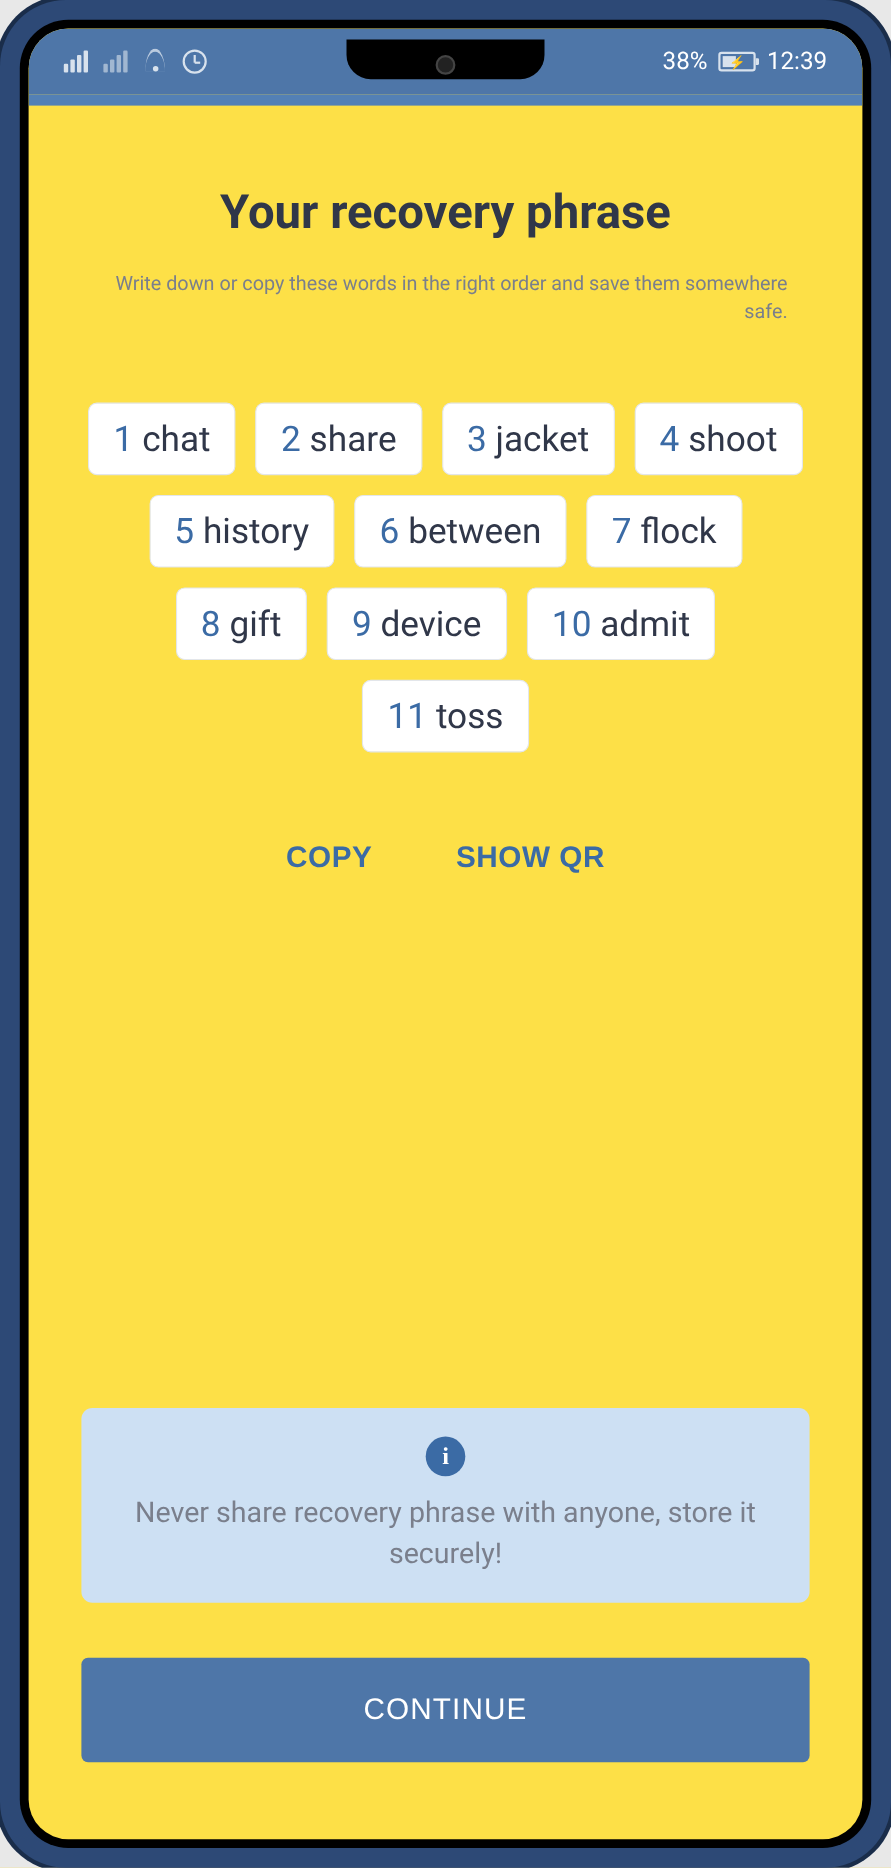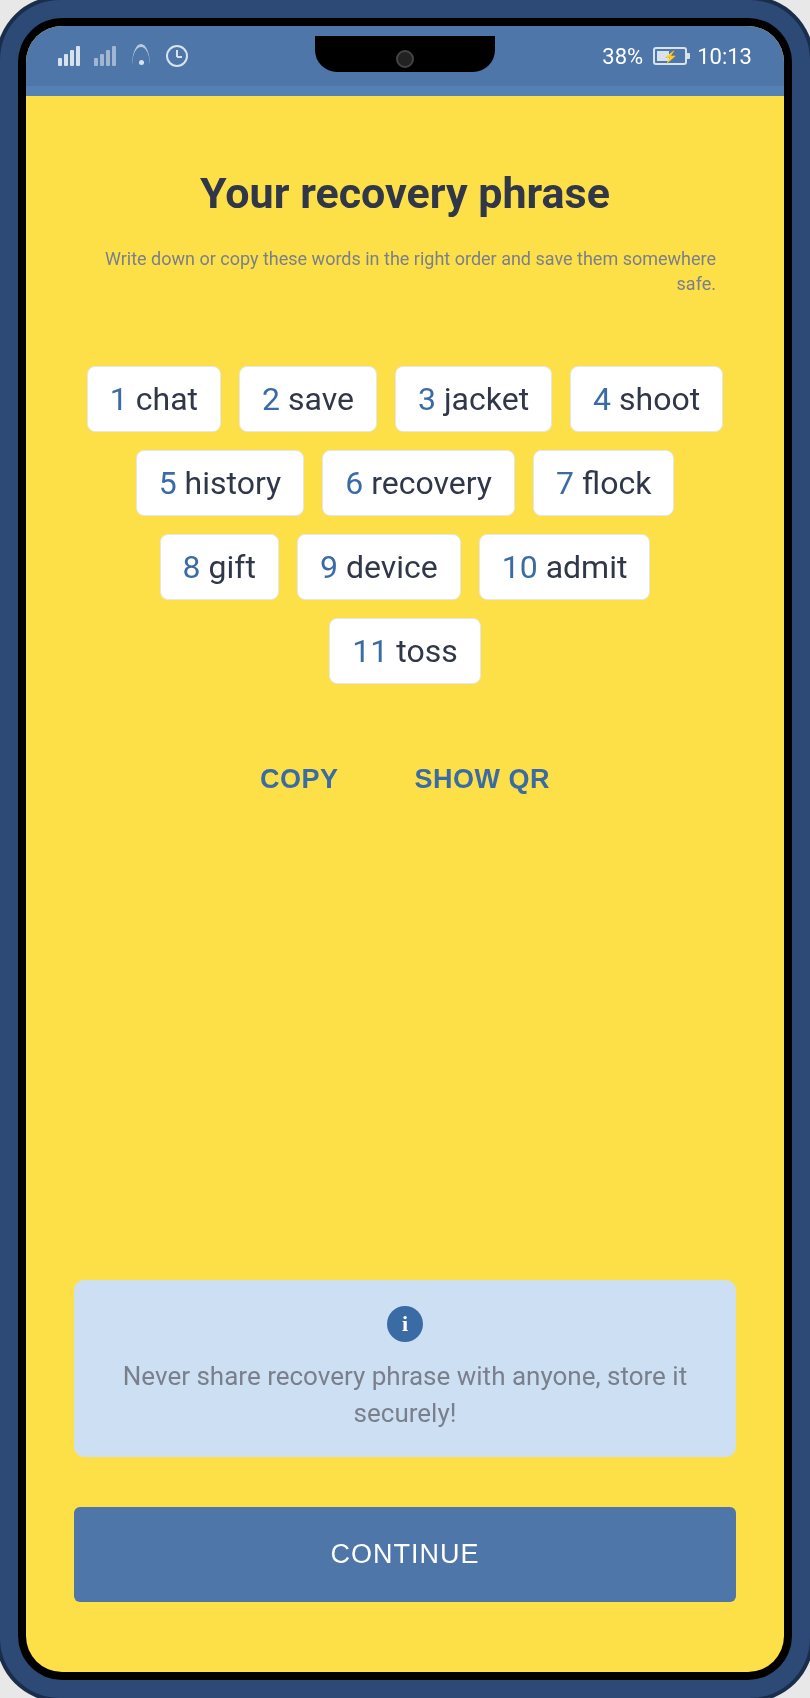--- a/index.html
+++ b/index.html
@@ -323,54 +323,54 @@
           </div>
           <div class="wifi-icon"></div>
           <div class="alarm-icon"></div>
         </div>
         <div class="status-right">
           <span>38%</span>
           <div class="battery-icon">
             <div class="battery-fill"></div>
             <div class="battery-zigzag">⚡</div>
           </div>
-          <span>10:13</span>
+          <span>12:39</span>
         </div>
       </div>
       <div class="header-bar"></div>
 
       <div class="content">
         <h1 class="page-title">Your recovery phrase</h1>
         <p class="page-subtitle">Write down or copy these words in the right order and save them somewhere safe.</p>
 
         <div class="words-container">
 
         <div class="word-chip">
               <span class="num">1</span>
               <span class="word">chat</span>
             </div>
             <div class="word-chip">
               <span class="num">2</span>
-              <span class="word">save</span>
+              <span class="word">share</span>
             </div>
             <div class="word-chip">
               <span class="num">3</span>
               <span class="word">jacket</span>
             </div>
             <div class="word-chip">
               <span class="num">4</span>
               <span class="word">shoot</span>
             </div>
             <div class="word-chip">
               <span class="num">5</span>
               <span class="word">history</span>
             </div>
             <div class="word-chip">
               <span class="num">6</span>
-              <span class="word">recovery</span>
+              <span class="word">between</span>
             </div>
             <div class="word-chip">
               <span class="num">7</span>
               <span class="word">flock</span>
             </div>
             <div class="word-chip">
               <span class="num">8</span>
               <span class="word">gift</span>
             </div>
             <div class="word-chip">

